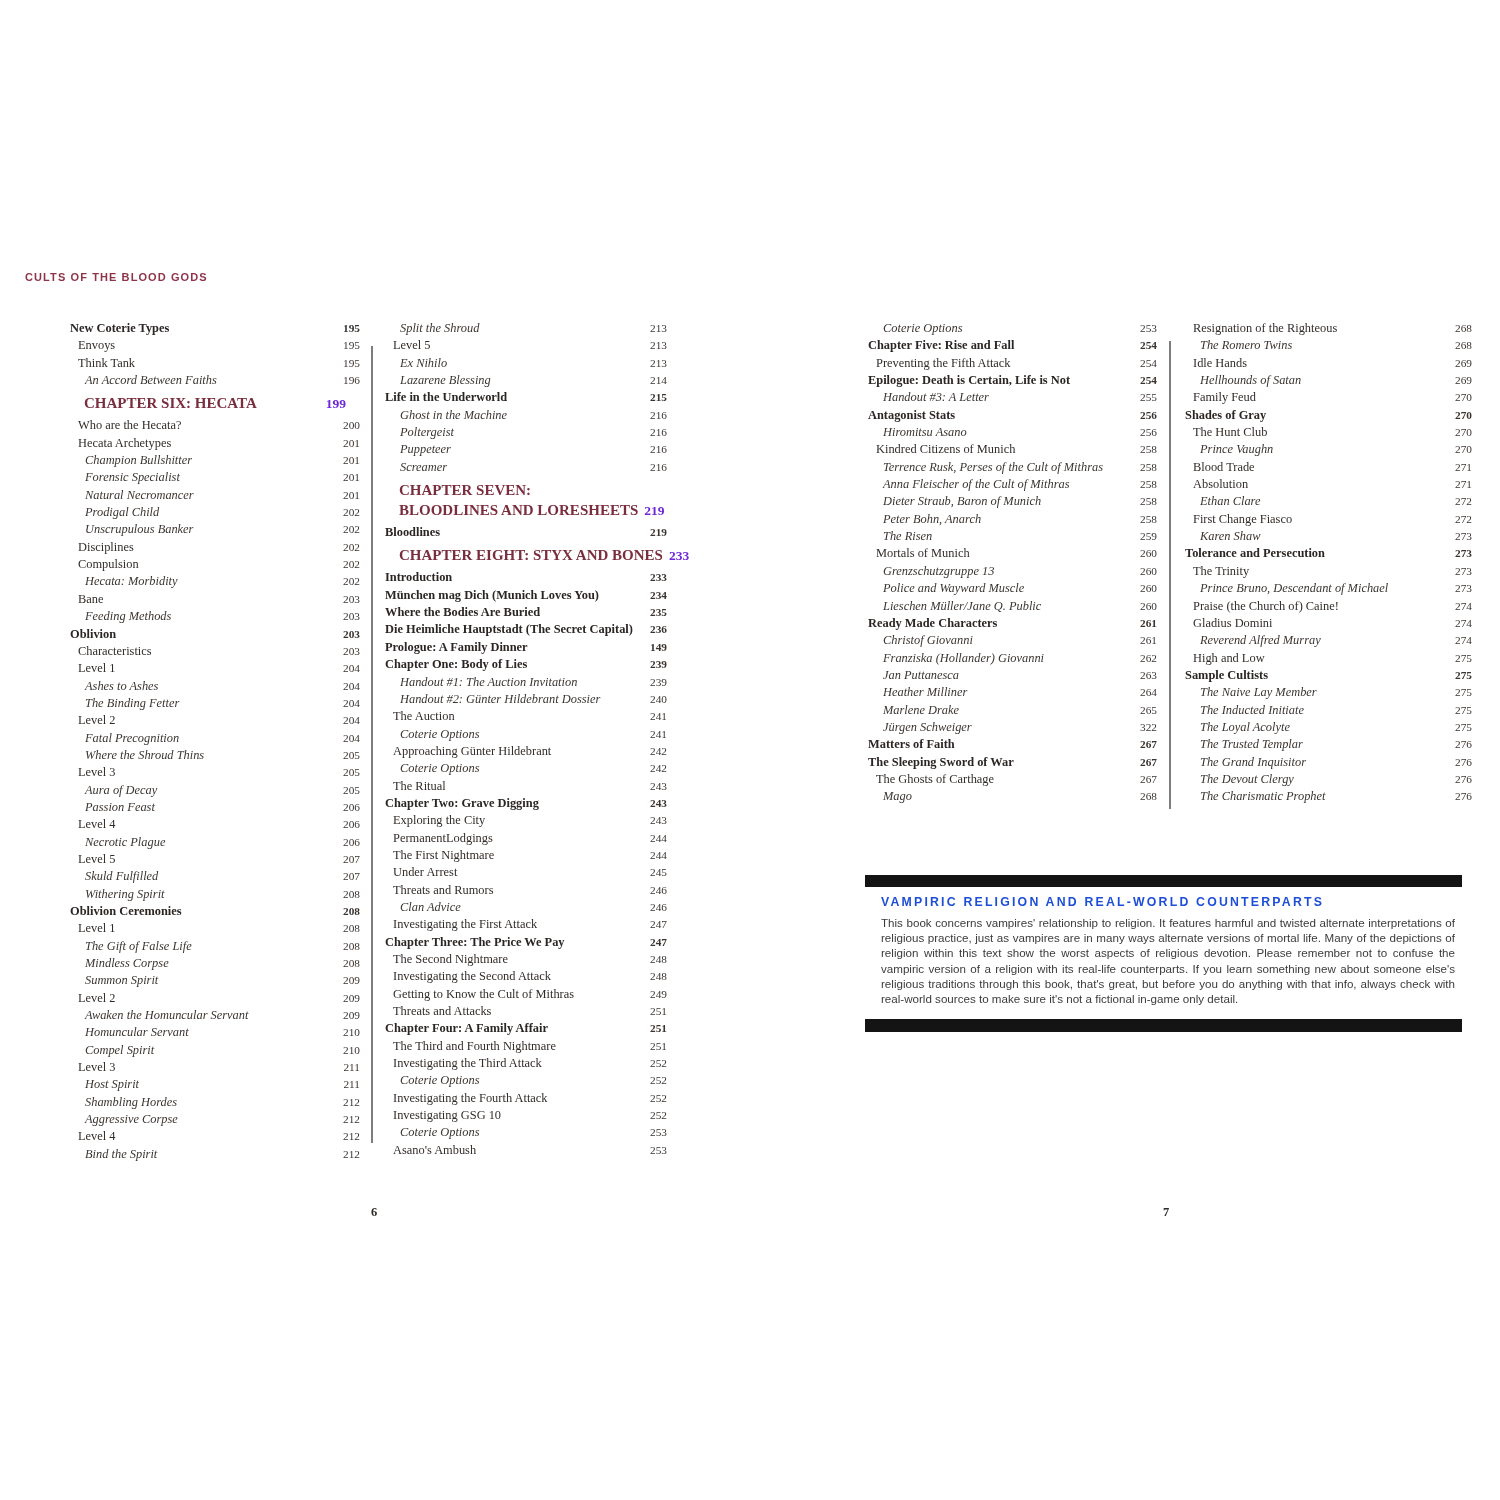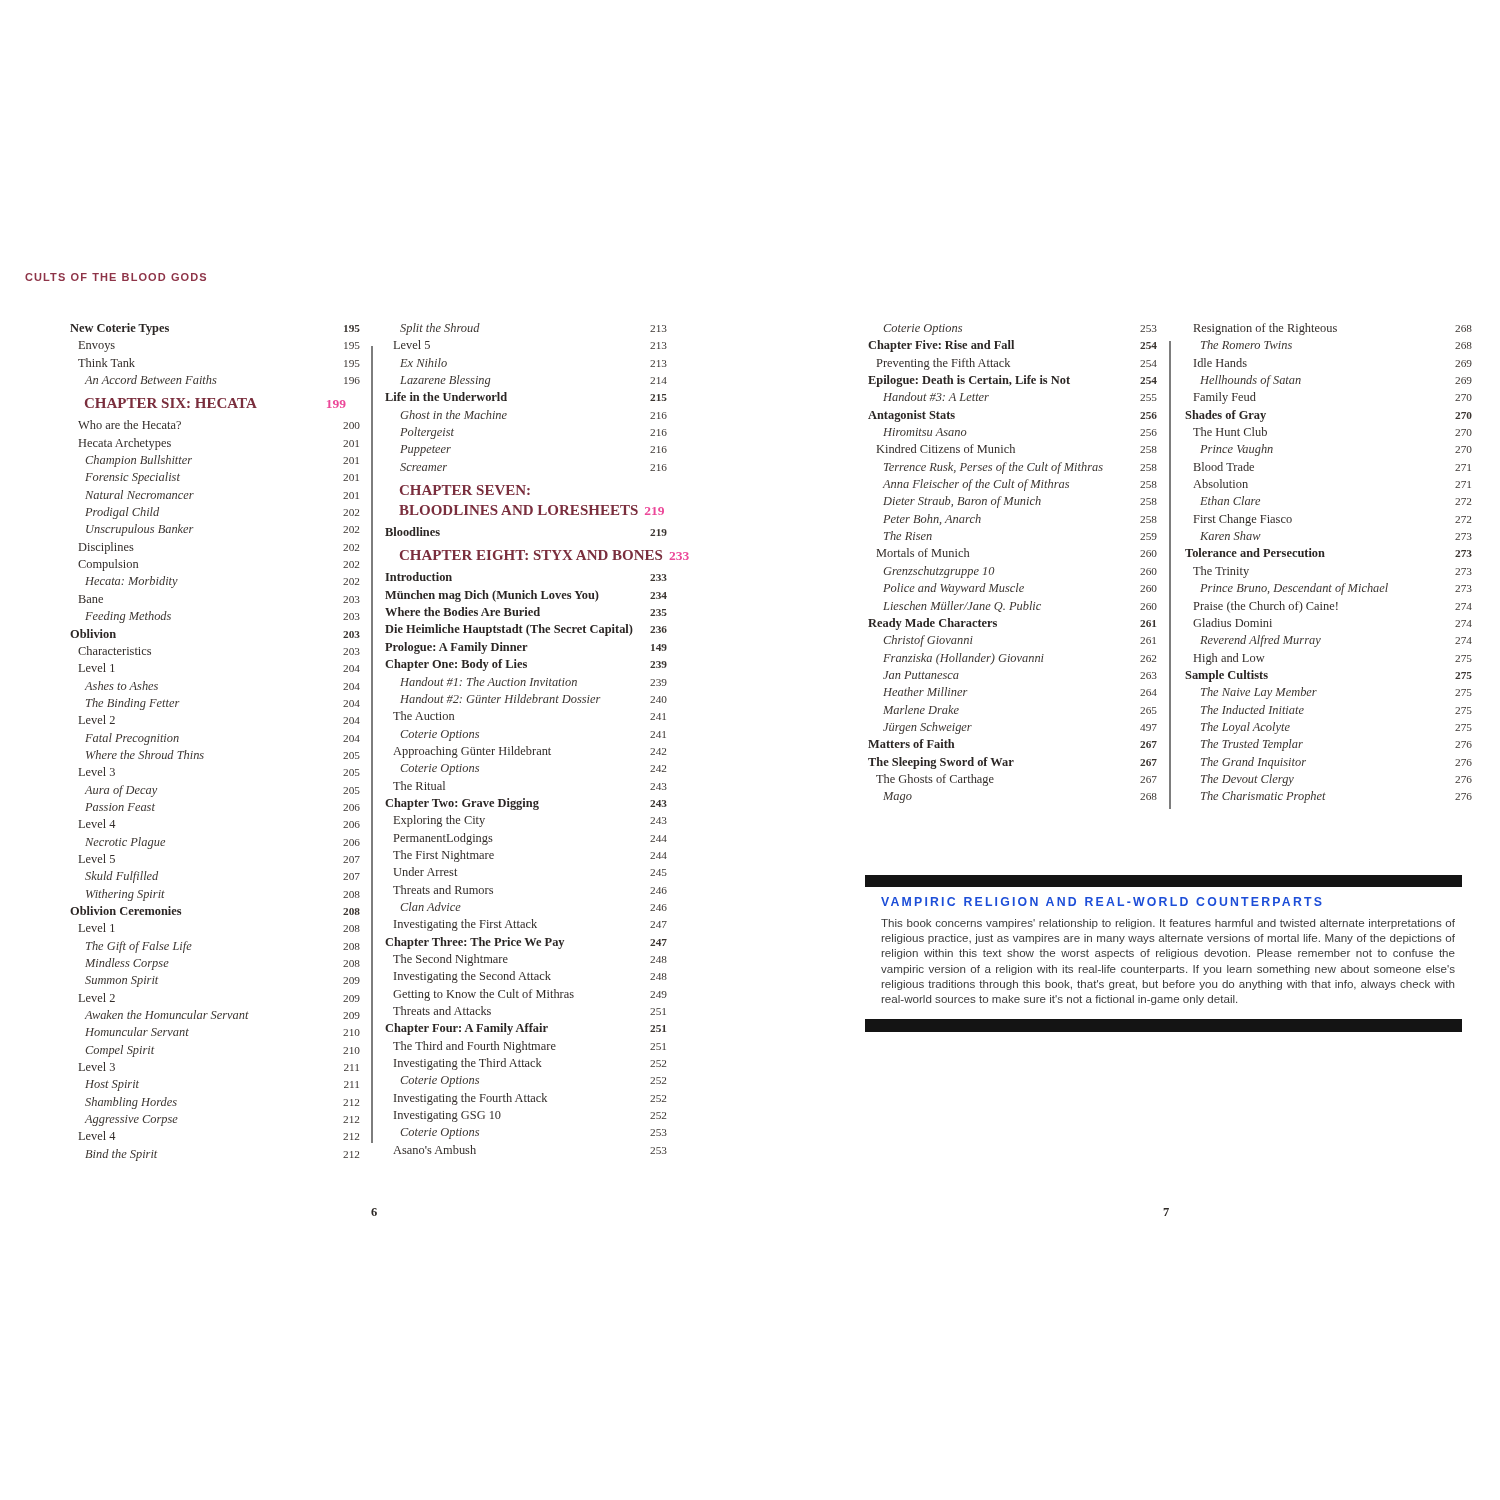--- a/index.html
+++ b/index.html
@@ -18,21 +18,21 @@
 
   .toc-row{display:flex;justify-content:space-between;align-items:baseline;
     font-size:12.4px;line-height:17.35px;}
   .toc-row .t{white-space:nowrap;}
   .toc-row .p{font-size:11.3px;color:#3a3430;margin-left:6px;}
   .s-bold{font-weight:bold;color:#2b2624;}
   .s-italic .t{font-style:italic;color:#3b3531;}
   .s-plain{color:#322c29;}
   .s-chapter{color:#7a2e3d;font-weight:bold;font-size:15px;line-height:20px;margin:4px 14px 3px;}
   .s-chapter + .s-chapter{margin-top:-3px;}
-  .s-chapter .p{font-size:13.5px;color:#ec4899;font-weight:bold;text-align:center;}
+  .s-chapter .p{font-size:13.5px;color:#6d28d9;font-weight:bold;text-align:center;}
   .i-1{padding-left:8px;}
   .i-2{padding-left:15px;}
 
   .rule{position:absolute;width:1.5px;background:#7d7d7d;}
   #rule1{left:371px;top:346px;height:797px;}
   #rule2{left:1169px;top:341px;height:468px;}
 
   #sidebar{position:absolute;left:865px;top:875px;width:597px;}
   .bar-top{height:12px;background:#141414;}
   .bar-bottom{height:13px;background:#141414;}
@@ -488,21 +488,21 @@
       </div>
       <div class="toc-row s-italic i-2">
         <span class="t">The Risen</span>
         <span class="p">259</span>
       </div>
       <div class="toc-row s-plain i-1">
         <span class="t">Mortals of Munich</span>
         <span class="p">260</span>
       </div>
       <div class="toc-row s-italic i-2">
-        <span class="t">Grenzschutzgruppe 10</span>
+        <span class="t">Grenzschutzgruppe 13</span>
         <span class="p">260</span>
       </div>
       <div class="toc-row s-italic i-2">
         <span class="t">Police and Wayward Muscle</span>
         <span class="p">260</span>
       </div>
       <div class="toc-row s-italic i-2">
         <span class="t">Lieschen Müller/Jane Q. Public</span>
         <span class="p">260</span>
       </div>
@@ -525,21 +525,21 @@
       <div class="toc-row s-italic i-2">
         <span class="t">Heather Milliner</span>
         <span class="p">264</span>
       </div>
       <div class="toc-row s-italic i-2">
         <span class="t">Marlene Drake</span>
         <span class="p">265</span>
       </div>
       <div class="toc-row s-italic i-2">
         <span class="t">Jürgen Schweiger</span>
-        <span class="p">497</span>
+        <span class="p">322</span>
       </div>
       <div class="toc-row s-bold i-0">
         <span class="t">Matters of Faith</span>
         <span class="p">267</span>
       </div>
       <div class="toc-row s-bold i-0">
         <span class="t">The Sleeping Sword of War</span>
         <span class="p">267</span>
       </div>
       <div class="toc-row s-plain i-1">

